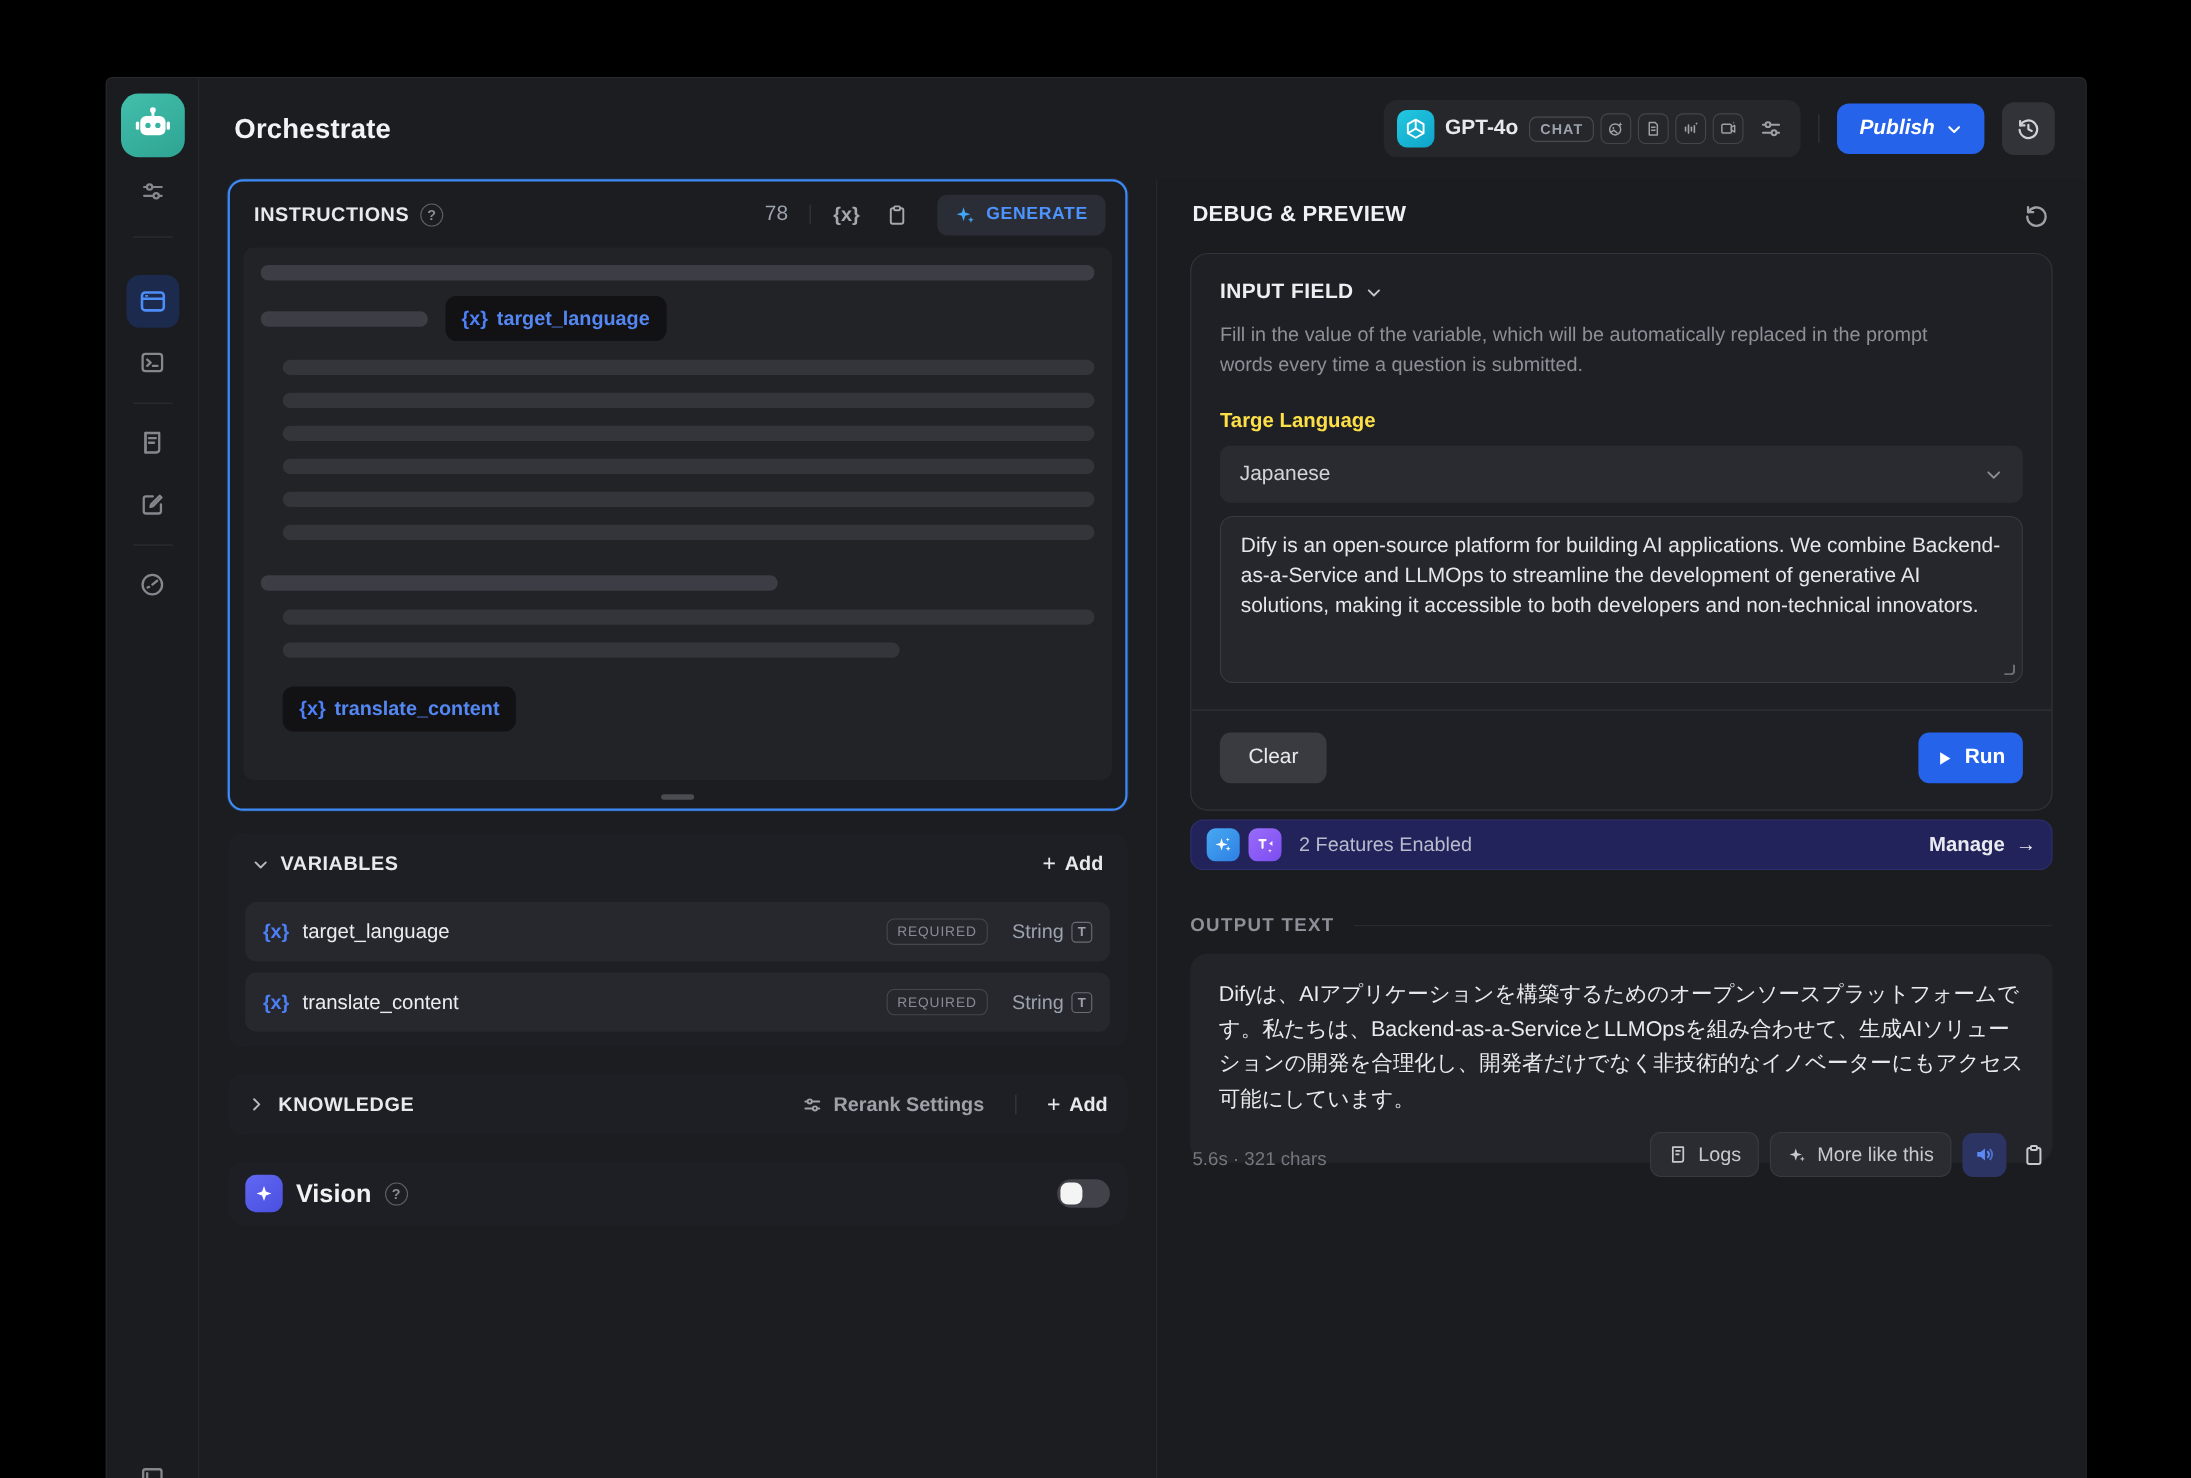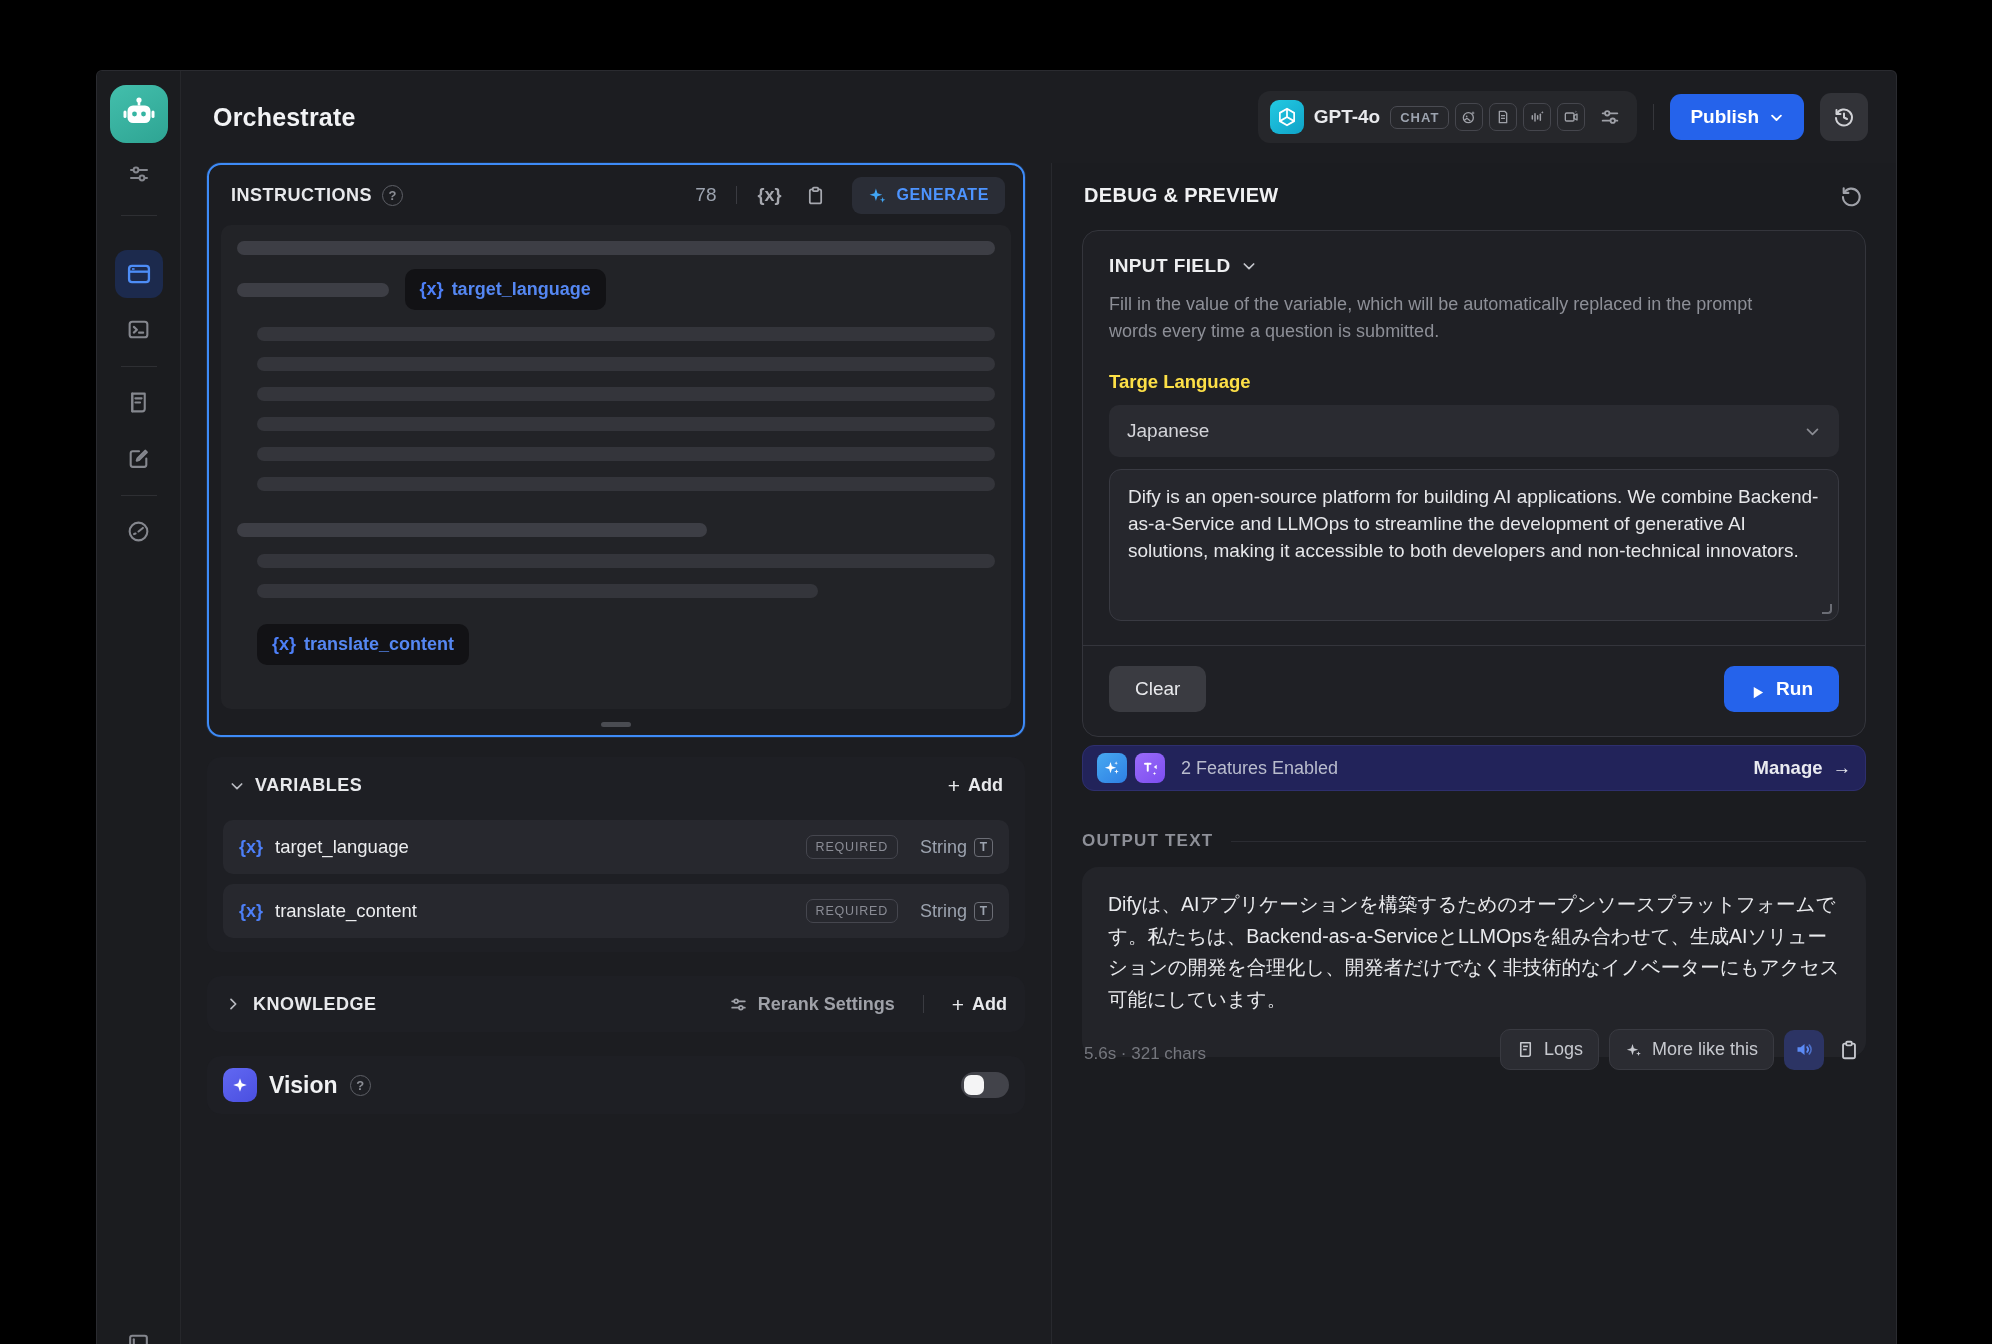--- a/index.html
+++ b/index.html
@@ -20,21 +20,21 @@
   .page-title { font-size:25px; font-weight:700; color:#F2F3F5; letter-spacing:.2px; }
   .hdr-right { display:flex; align-items:center; gap:16px; }
   .model-bar { display:flex; align-items:center; gap:10px; background:#26272B; border-radius:12px; padding:6px 12px; height:52px; }
   .openai-logo { width:34px; height:34px; border-radius:9px; background:linear-gradient(140deg,#23C9E2,#0FA3C8); display:flex; align-items:center; justify-content:center; }
   .model-name { font-size:19px; color:#E8E9EC; font-weight:600; }
   .chat-badge { border:1px solid #4A4B52; border-radius:7px; padding:3px 9px; font-size:13px; letter-spacing:1px; color:#9CA3AF; font-weight:600; }
   .cap-icon { width:28px; height:28px; border:1px solid #45464D; border-radius:7px; display:flex; align-items:center; justify-content:center; color:#9EA0A7; margin-left:-4px; }
   .cap-icon:first-of-type { margin-left:0; }
   .model-settings { color:#9EA0A7; display:flex; align-items:center; padding:0 4px; cursor:pointer; }
   .hdr-sep { width:1px; height:26px; background:#35363B; }
-  .publish-btn { display:flex; align-items:center; gap:10px; background:#2563EB; border-radius:11px; padding:12px 20px; color:#fff; font-size:19px; font-weight:700; cursor:pointer; }
+  .publish-btn { display:flex; align-items:center; gap:10px; background:#2563EB; border-radius:11px; padding:12px 20px; color:#fff; font-size:19px; font-weight:700; cursor:pointer;font-style:italic; }
   .history-btn { width:48px; height:48px; border-radius:11px; background:#323338; display:flex; align-items:center; justify-content:center; color:#D1D2D6; cursor:pointer; }
 
   .content { flex:1; display:flex; min-height:0; }
   .left-pane { width:870px; flex-shrink:0; padding:0 26px; }
   .right-pane { flex:1; background:#1B1C20; border-left:1px solid #28292E; padding:0 30px; min-width:0; }
 
   
   .instr { height:574px; border:2px solid #3E8BF7; border-radius:14px; background:#1C1D21; position:relative; display:flex; flex-direction:column; box-shadow:0 0 0 1px rgba(62,139,247,.15); }
   .instr-hd { height:60px; display:flex; align-items:center; padding:0 18px 0 22px; gap:10px; flex-shrink:0; }
   .sec-title { font-size:18px; font-weight:700; color:#E8E9EC; letter-spacing:.5px; }
@@ -84,21 +84,21 @@
   .if-desc { margin-top:14px; font-size:18px; line-height:1.5; color:#8D8F97; max-width:680px; }
   .fld-label { margin-top:26px; font-size:18.5px; font-weight:600; color:#fde047; }
   .select { margin-top:12px; height:52px; background:#2A2B31; border-radius:10px; display:flex; align-items:center; padding:0 18px; cursor:pointer; }
   .select-val { font-size:19px; color:#D3D4D9; }
   .select .chev { margin-left:auto; color:#8A8C93; display:flex; }
   .ta-wrap { position:relative; margin-top:12px; }
   textarea.content-ta { width:100%; height:152px; background:#26272D; border:1px solid #393A42; border-radius:12px; padding:14px 18px; font-family:"Liberation Sans",sans-serif; font-size:19px; line-height:1.42; color:#E6E7EA; resize:none; outline:none; display:block; }
   .ta-corner { position:absolute; right:7px; bottom:7px; width:10px; height:10px; border-right:2px solid #6B6D75; border-bottom:2px solid #6B6D75; border-bottom-right-radius:4px; pointer-events:none; }
   .card-foot { margin:24px -26px 0; border-top:1px solid #34353C; padding:20px 26px 24px; display:flex; align-items:center; justify-content:space-between; }
   .clear-btn { background:#3A3B41; border-radius:10px; padding:12px 26px; font-size:19px; color:#E8E9EC; cursor:pointer; }
-  .run-btn { display:flex; align-items:flex-end; gap:11px; background:#2563EB; border-radius:10px; padding:12px 26px; font-size:19px; font-weight:700; color:#fff; cursor:pointer; }
+  .run-btn { display:flex; align-items:center; gap:11px; background:#2563EB; border-radius:10px; padding:12px 16px; font-size:19px; font-weight:700; color:#fff; cursor:pointer; }
   .features-bar { margin-top:8px; height:46px; background:#22235A; border:1px solid #2E2F6E; border-radius:12px; display:flex; align-items:center; padding:0 14px; gap:12px; cursor:pointer; }
   .feat-ic { width:30px; height:30px; border-radius:8px; display:flex; align-items:center; justify-content:center; }
   .feat-ic.blue { background:linear-gradient(140deg,#47A9F1,#2E7FE4); }
   .feat-ic.purple { background:linear-gradient(140deg,#9A6CF9,#7C4DF0); margin-left:-4px; }
   .feat-label { font-size:18px; color:#B9BCCD; margin-left:4px; }
   .manage { display:flex; align-items:center; gap:10px; font-size:18.5px; font-weight:600; color:#E9EAF0; }
   .out-sec { margin-top:40px; display:flex; align-items:center; gap:18px; }
   .out-label { font-size:17px; color:#8E9098; letter-spacing:1.2px; font-weight:600; }
   .out-rule { flex:1; height:1px; background:#2B2C32; }
   .out-card { margin-top:16px; background:#232429; border-radius:16px; padding:22px 26px 42px; }

